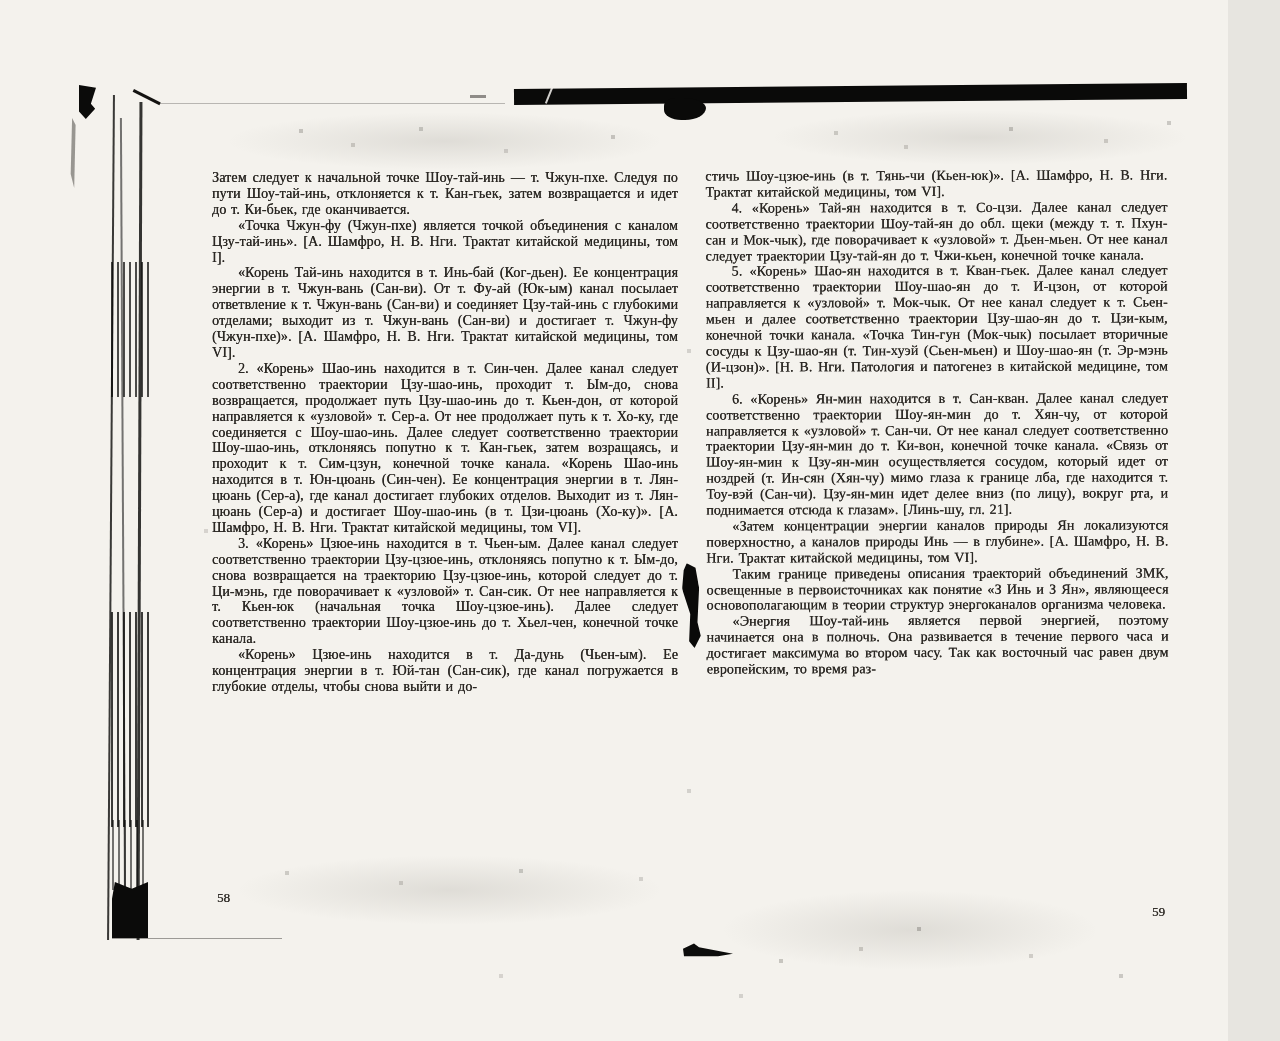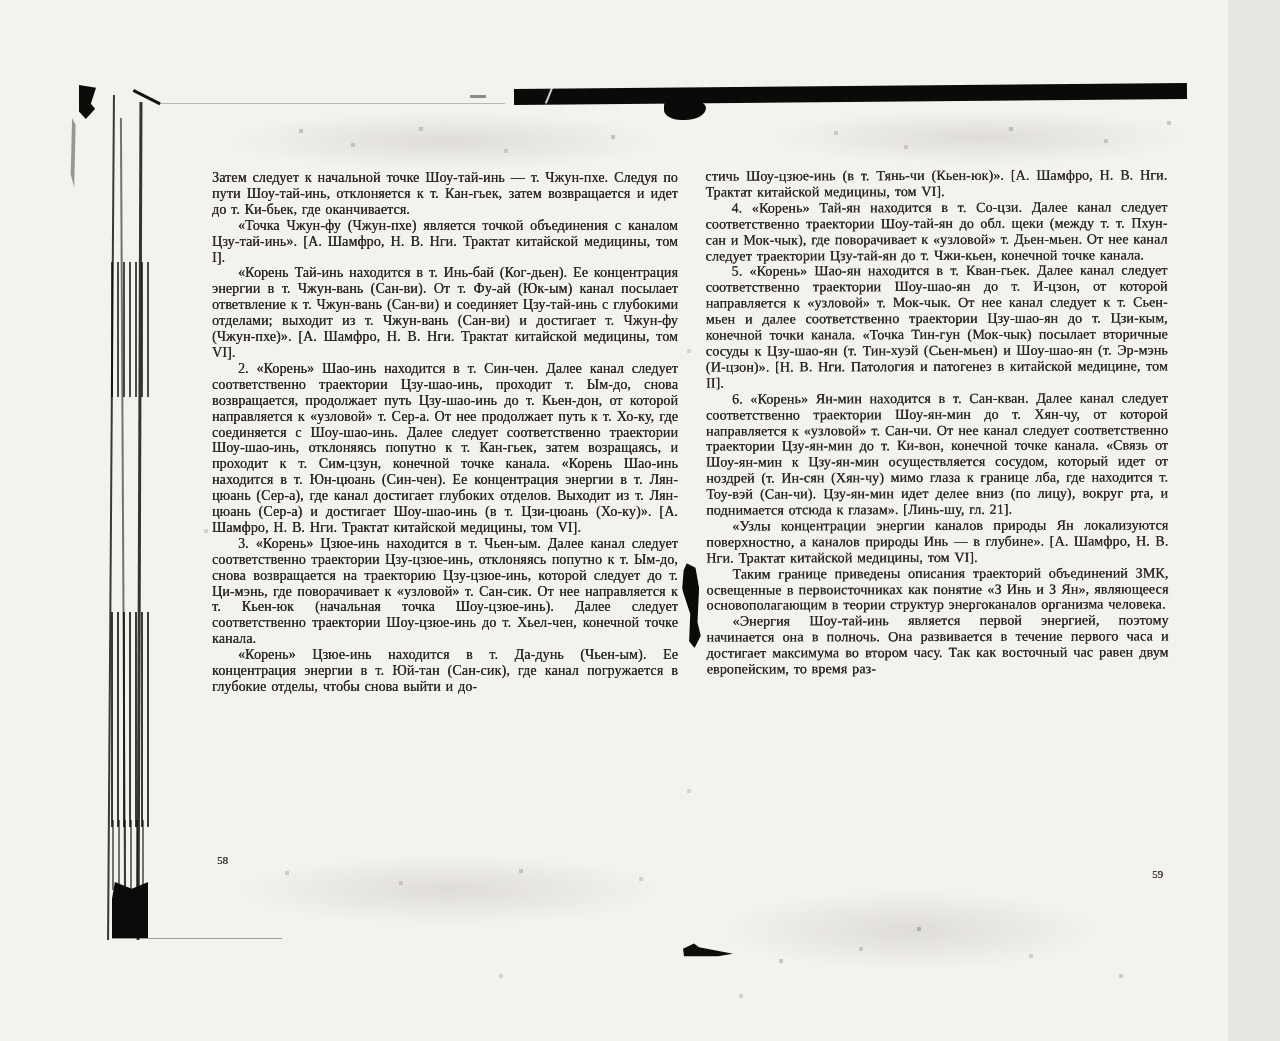--- a/index.html
+++ b/index.html
@@ -17,22 +17,23 @@
     line-height:15.9px;
     letter-spacing:.12px;
     word-spacing:1.1px;
     text-shadow:0.25px 0 0 currentColor;
   }
   #col-left{left:212px;top:170px;width:466px;}
   #col-right{left:706px;top:168px;width:462px;transform:rotate(-0.15deg);}
   .col p{margin:0;text-indent:26px;}
   .col p.cont{text-indent:0;}
   .pageno{
-    position:absolute;font-size:11px;color:#34312c;
+    position:absolute;font-size:13px;color:#34312c;
     text-shadow:0.25px 0 0 currentColor;
+    margin-top:36px;
   }
   #pageno-left{left:217px;top:854px;}
   #pageno-right{left:1152px;top:868px;}
 
   
   .art{position:absolute;background:#0b0b0a;}
   .streaks{
     background:repeating-linear-gradient(90deg,
       rgba(8,8,7,.92) 0 2px, rgba(8,8,7,0) 2px 6px);
   }
@@ -131,19 +132,19 @@
     <p>3. «Корень» Цзюе-инь находится в т. Чьен-ым. Далее канал следует соответственно траектории Цзу-цзюе-инь, отклоняясь попутно к т. Ым-до, снова возвращается на траекторию Цзу-цзюе-инь, которой следует до т. Ци-мэнь, где поворачивает к «узловой» т. Сан-сик. От нее направляется к т. Кьен-юк (начальная точка Шоу-цзюе-инь). Далее следует соответственно траектории Шоу-цзюе-инь до т. Хьел-чен, конечной точке канала.</p>
     <p>«Корень» Цзюе-инь находится в т. Да-дунь (Чьен-ым). Ее концентрация энергии в т. Юй-тан (Сан-сик), где канал погружается в глубокие отделы, чтобы снова выйти и до-</p>
   </div>
   <div class="pageno" id="pageno-left">58</div>
 
   <div class="col" id="col-right">
     <p class="cont">стичь Шоу-цзюе-инь (в т. Тянь-чи (Кьен-юк)». [А. Шамфро, Н. В. Нги. Трактат китайской медицины, том VI].</p>
     <p>4. «Корень» Тай-ян находится в т. Со-цзи. Далее канал следует соответственно траектории Шоу-тай-ян до обл. щеки (между т. т. Пхун-сан и Мок-чык), где поворачивает к «узловой» т. Дьен-мьен. От нее канал следует траектории Цзу-тай-ян до т. Чжи-кьен, конечной точке канала.</p>
     <p>5. «Корень» Шао-ян находится в т. Кван-гьек. Далее канал следует соответственно траектории Шоу-шао-ян до т. И-цзон, от которой направляется к «узловой» т. Мок-чык. От нее канал следует к т. Сьен-мьен и далее соответственно траектории Цзу-шао-ян до т. Цзи-кым, конечной точки канала. «Точка Тин-гун (Мок-чык) посылает вторичные сосуды к Цзу-шао-ян (т. Тин-хуэй (Сьен-мьен) и Шоу-шао-ян (т. Эр-мэнь (И-цзон)». [Н. В. Нги. Патология и патогенез в китайской медицине, том II].</p>
     <p>6. «Корень» Ян-мин находится в т. Сан-кван. Далее канал следует соответственно траектории Шоу-ян-мин до т. Хян-чу, от которой направляется к «узловой» т. Сан-чи. От нее канал следует соответственно траектории Цзу-ян-мин до т. Ки-вон, конечной точке канала. «Связь от Шоу-ян-мин к Цзу-ян-мин осуществляется сосудом, который идет от ноздрей (т. Ин-сян (Хян-чу) мимо глаза к границе лба, где находится т. Тоу-вэй (Сан-чи). Цзу-ян-мин идет делее вниз (по лицу), вокруг рта, и поднимается отсюда к глазам». [Линь-шу, гл. 21].</p>
-    <p>«Узлы концентрации энергии каналов природы Ян локализуются поверхностно, а каналов природы Инь — в глубине». [А. Шамфро, Н. В. Нги. Трактат китайской медицины, том VI].</p>
+    <p>«Затем концентрации энергии каналов природы Ян локализуются поверхностно, а каналов природы Инь — в глубине». [А. Шамфро, Н. В. Нги. Трактат китайской медицины, том VI].</p>
     <p>Таким границе приведены описания траекторий объединений ЗМК, освещенные в первоисточниках как понятие «З Инь и З Ян», являющееся основополагающим в теории структур энергоканалов организма человека.</p>
     <p>«Энергия Шоу-тай-инь является первой энергией, поэтому начинается она в полночь. Она развивается в течение первого часа и достигает максимума во втором часу. Так как восточный час равен двум европейским, то время раз-</p>
   </div>
   <div class="pageno" id="pageno-right">59</div>
 
 </div>
 
 </body></html>

